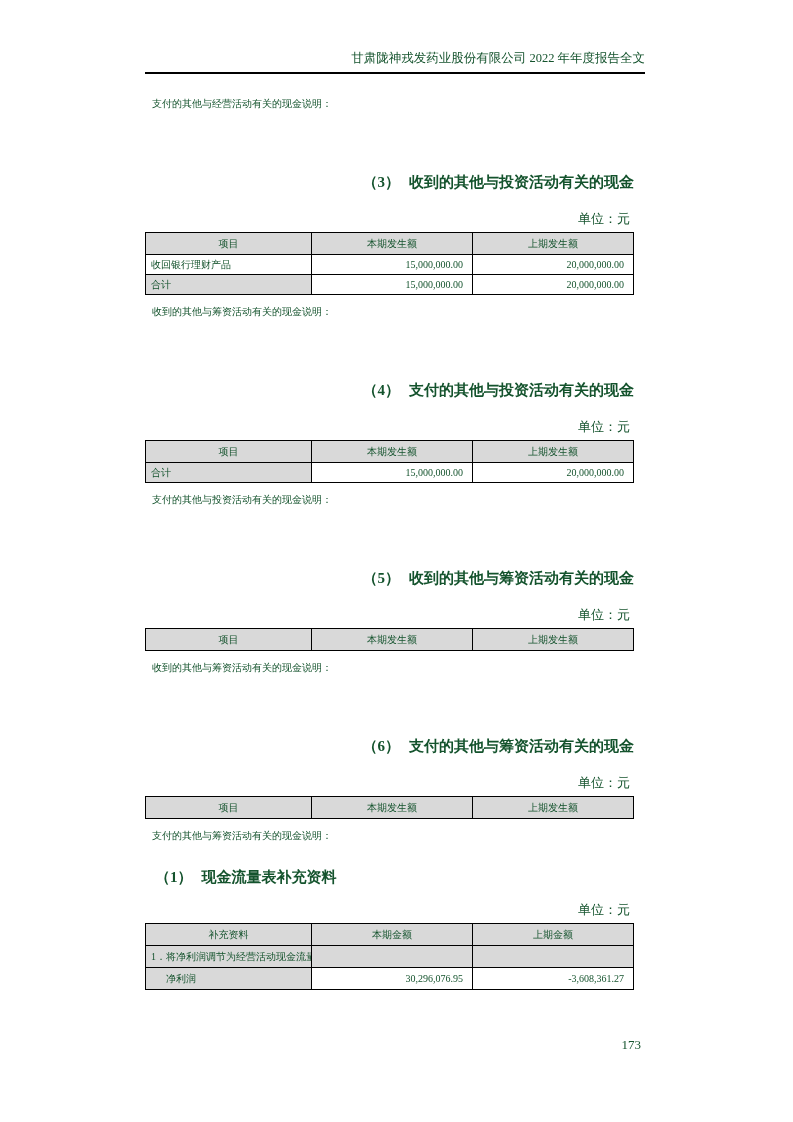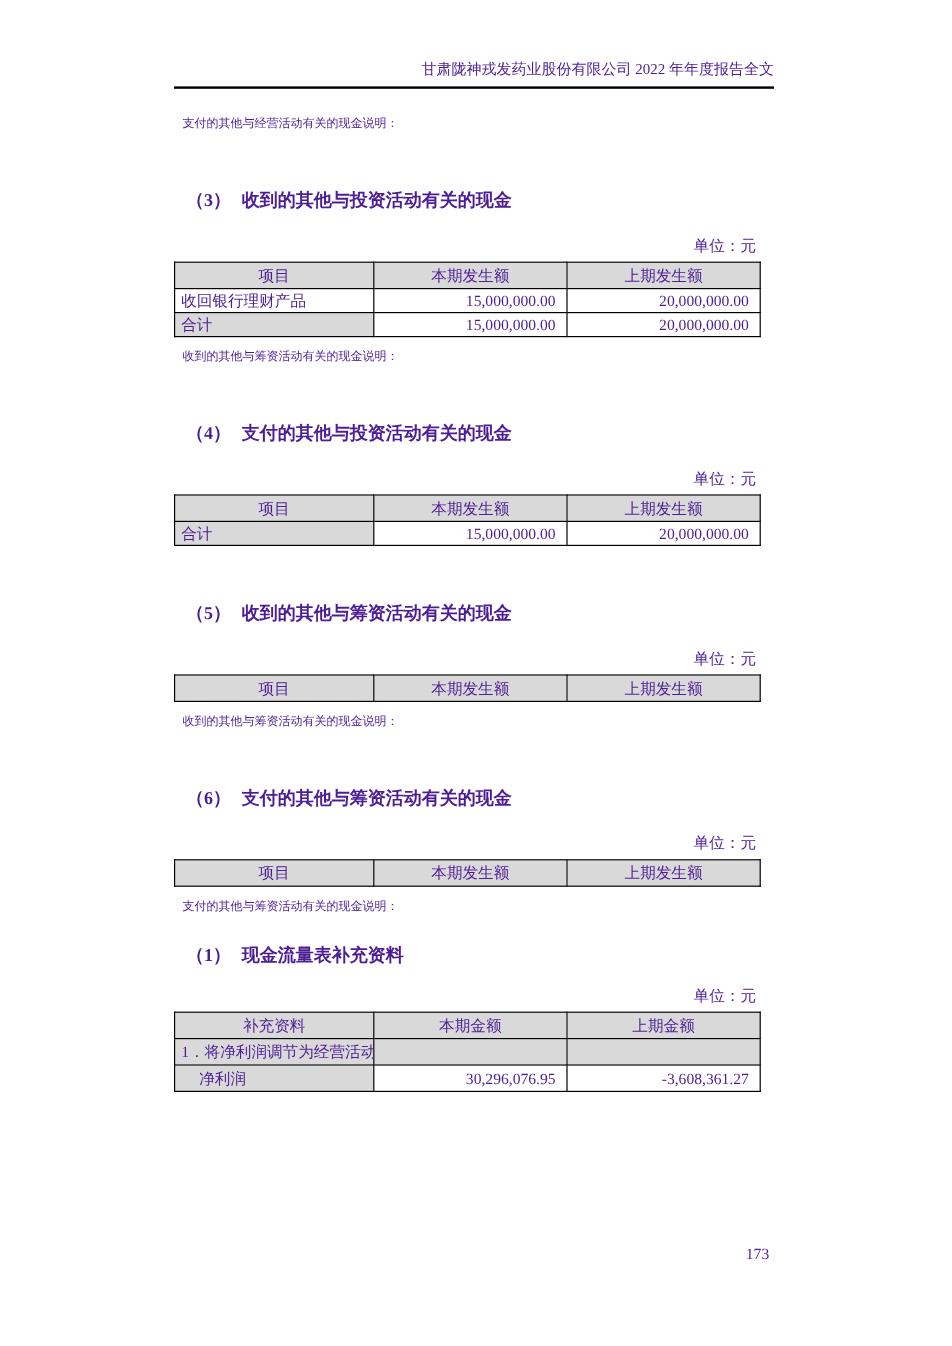--- a/index.html
+++ b/index.html
@@ -2,21 +2,21 @@
 <html><head>
 <meta charset="utf-8">
 <style>
   html, body { margin: 0; padding: 0; background: #ffffff; }
   .page {
     position: relative;
     width: 639px;
     height: 1122px;
     margin: 0 auto;
     background: #ffffff;
-    color: #4c1d95;
+    color: #14532d;
     font-family: "Liberation Serif", "DejaVu Serif", serif;
     box-sizing: border-box;
     padding: 50px 82px 0 68px;
     overflow: hidden;
   }
   .doc-header {
     text-align: right;
     font-size: 12.5px;
     line-height: 16px;
     padding-bottom: 6px;
@@ -24,24 +24,25 @@
     margin-right: -11px;
     white-space: nowrap;
   }
   .note {
     margin: 10px 0 0 7px;
     font-size: 10px;
     line-height: 14px;
   }
   .note.first { margin-top: 23px; }
   .sec-heading {
-    margin: 49px 0 0 10px;
+    margin: 63px 0 0 10px;
     font-size: 15px;
     line-height: 16px;
     font-weight: bold;
+    text-align: right;
   }
   .sec-num { margin-right: 9px; }
   .h79 {
     margin: 42px 0 0 4px;
     font-size: 15px;
     line-height: 16px;
     font-weight: bold;
   }
   .sub-heading {
     margin: 26px 0 0 10px;
@@ -55,21 +56,21 @@
     font-size: 13px;
     line-height: 14px;
     padding-right: 4px;
   }
   .unit.sup-unit { margin-top: 18px; }
   table.data-table {
     margin-top: 6px;
     width: 100%;
     border-collapse: collapse;
     table-layout: fixed;
-    font-size: 13px;
+    font-size: 10px;
   }
   table.data-table th,
   table.data-table td {
     border: 1px solid #000000;
     overflow: hidden;
     white-space: nowrap;
   }
   table.data-table th {
     background: #d9d9d9;
     font-weight: normal;
@@ -151,20 +152,21 @@
         </tr>
       </thead>
       <tbody>
         <tr class="total-row">
           <td class="c-label">合计</td>
           <td class="c-num">15,000,000.00</td>
           <td class="c-num">20,000,000.00</td>
         </tr>
       </tbody>
     </table>
+    <p class="note">支付的其他与投资活动有关的现金说明：</p>
   </section>
 
   <section>
     <h2 class="sec-heading"><span class="sec-num">（5）</span><span>收到的其他与筹资活动有关的现金</span></h2>
     <div class="unit">单位：元</div>
     <table class="data-table">
       <colgroup>
           <col style="width:34%">
           <col style="width:33%">
           <col style="width:33%">

